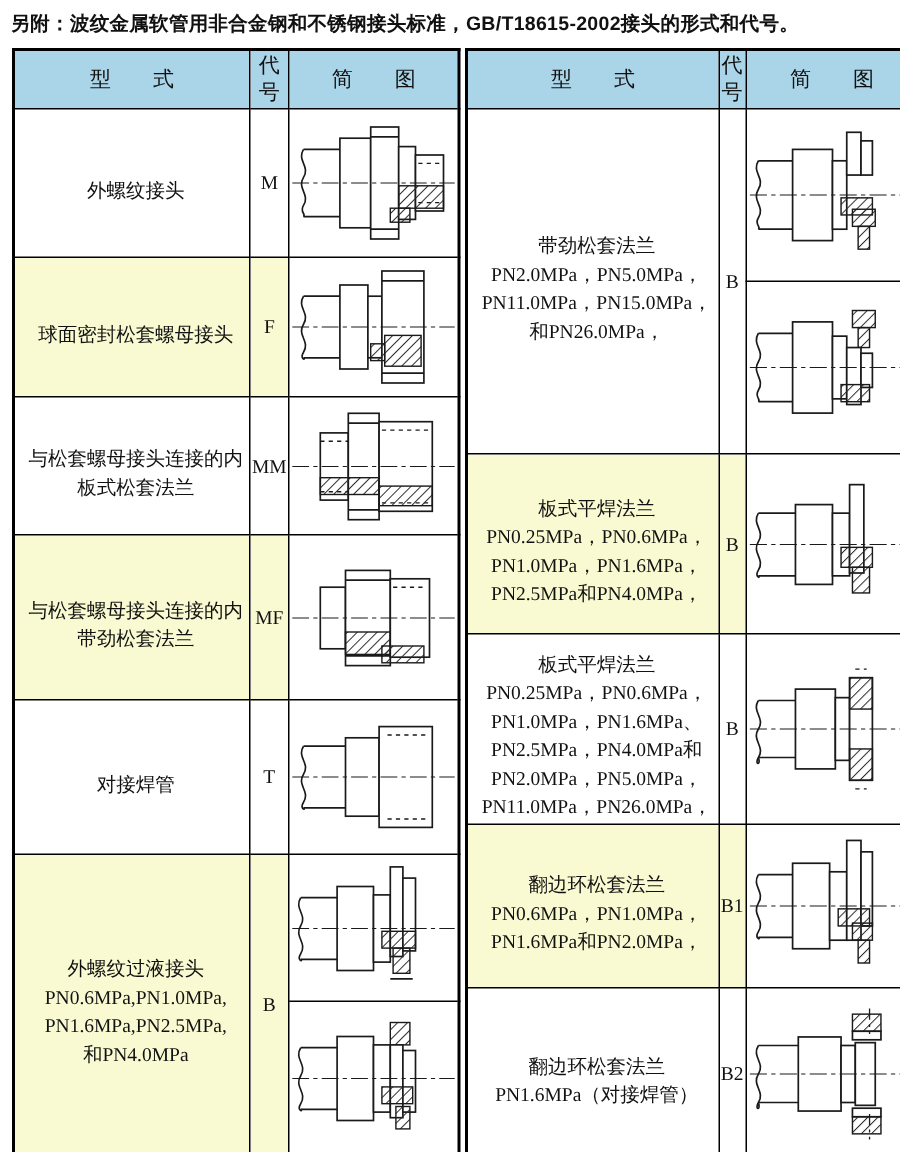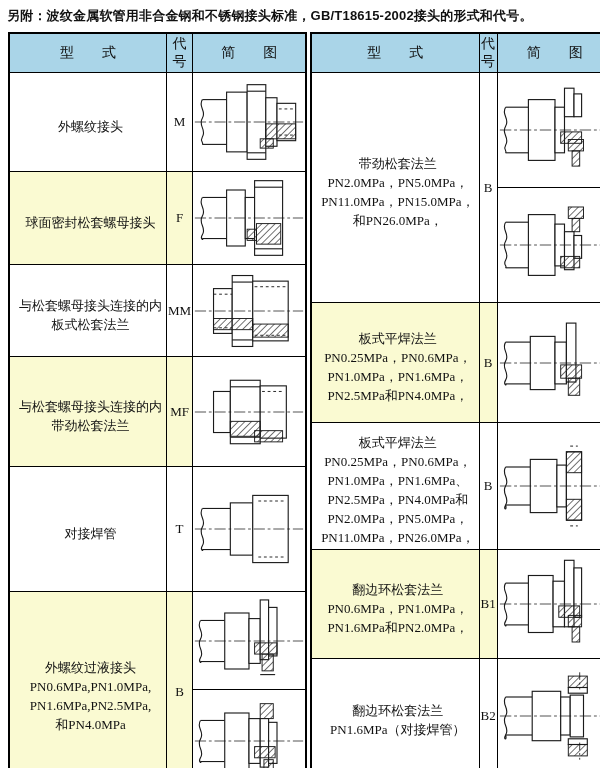--- a/index.html
+++ b/index.html
@@ -130,21 +130,21 @@
                 <line x1="40" y1="21" x2="72" y2="21" stroke="#1a1a1a" stroke-width="1.2"></line>
                 <line x1="40" y1="75" x2="72" y2="75" stroke="#1a1a1a" stroke-width="1.2"></line>
                 <rect x="72" y="20" width="28" height="56" fill="#ffffff" stroke="#1a1a1a" stroke-width="1.2"></rect>
                 <line x1="74" y1="26" x2="98" y2="26" stroke="#1a1a1a" stroke-width="1" stroke-dasharray="3 3"></line>
                 <rect x="40" y="58" width="32" height="16" fill="url(#hatch)" stroke="#1a1a1a" stroke-width="1"></rect>
                 <rect x="66" y="68" width="30" height="12" fill="url(#hatch)" stroke="#1a1a1a" stroke-width="1"></rect>
                 <line x1="2" y1="48" x2="118" y2="48" stroke="#1a1a1a" stroke-width="0.8" stroke-dasharray="12 3 3 3"></line>
               </svg>
         </td>
       </tr>
-      <tr style="height:125px">
+      <tr style="height:103px">
         <td class="type">
           <div class="tl">对接焊管</div>
         </td>
         <td class="code">T</td>
         <td class="dg">
           <svg class="fit" width="112" height="90" viewBox="0 0 120 96">
                 <line x1="10" y1="26" x2="40" y2="26" stroke="#1a1a1a" stroke-width="1.2"></line>
                 <line x1="10" y1="70" x2="40" y2="70" stroke="#1a1a1a" stroke-width="1.2"></line>
                 <path d="M 10,26 c -5,8 5,12 0,20 c -5,8 5,12 0,20 c -3,5 2,6 0,4" fill="none" stroke="#1a1a1a" stroke-width="1.2"></path>
                 <rect x="40" y="20" width="24" height="56" fill="#ffffff" stroke="#1a1a1a" stroke-width="1.2"></rect>

